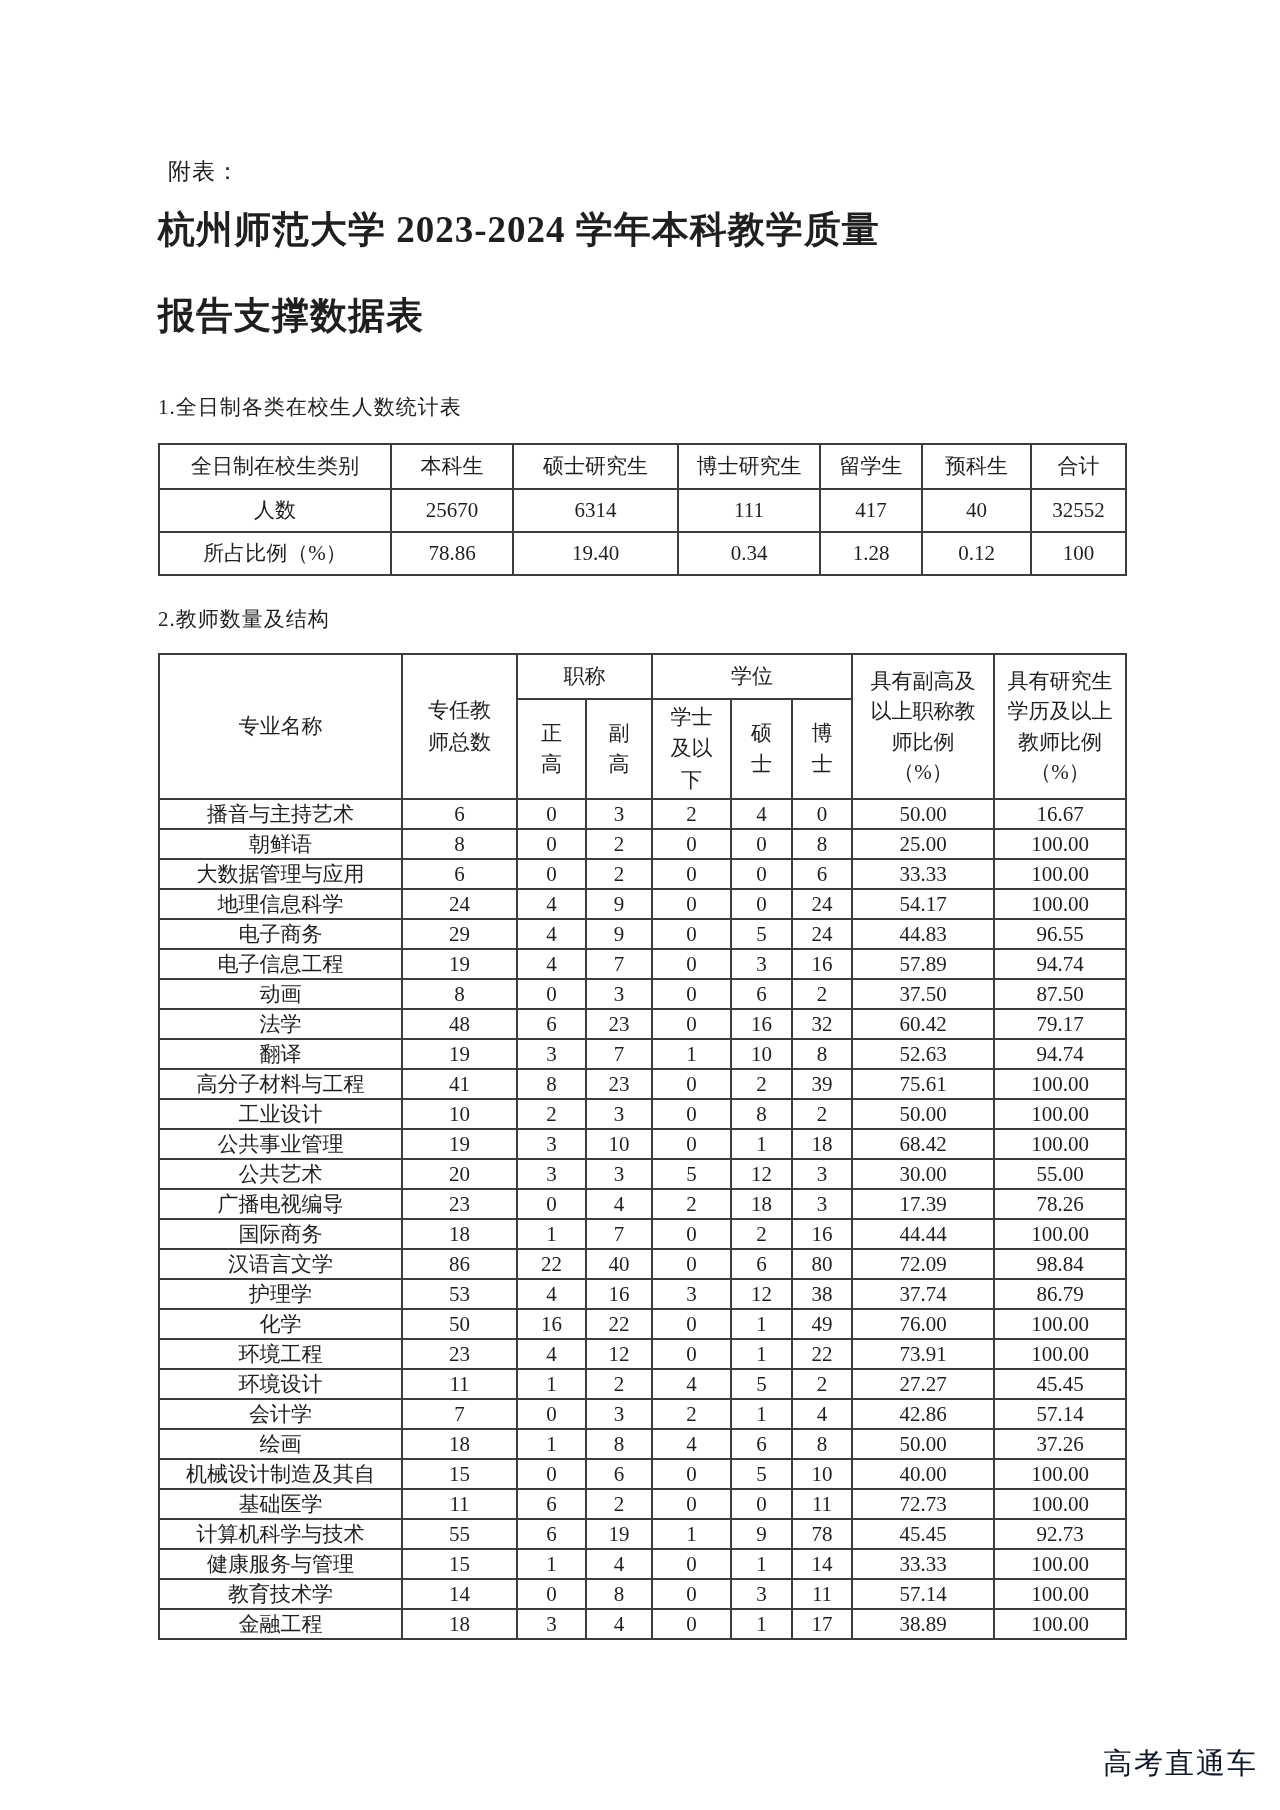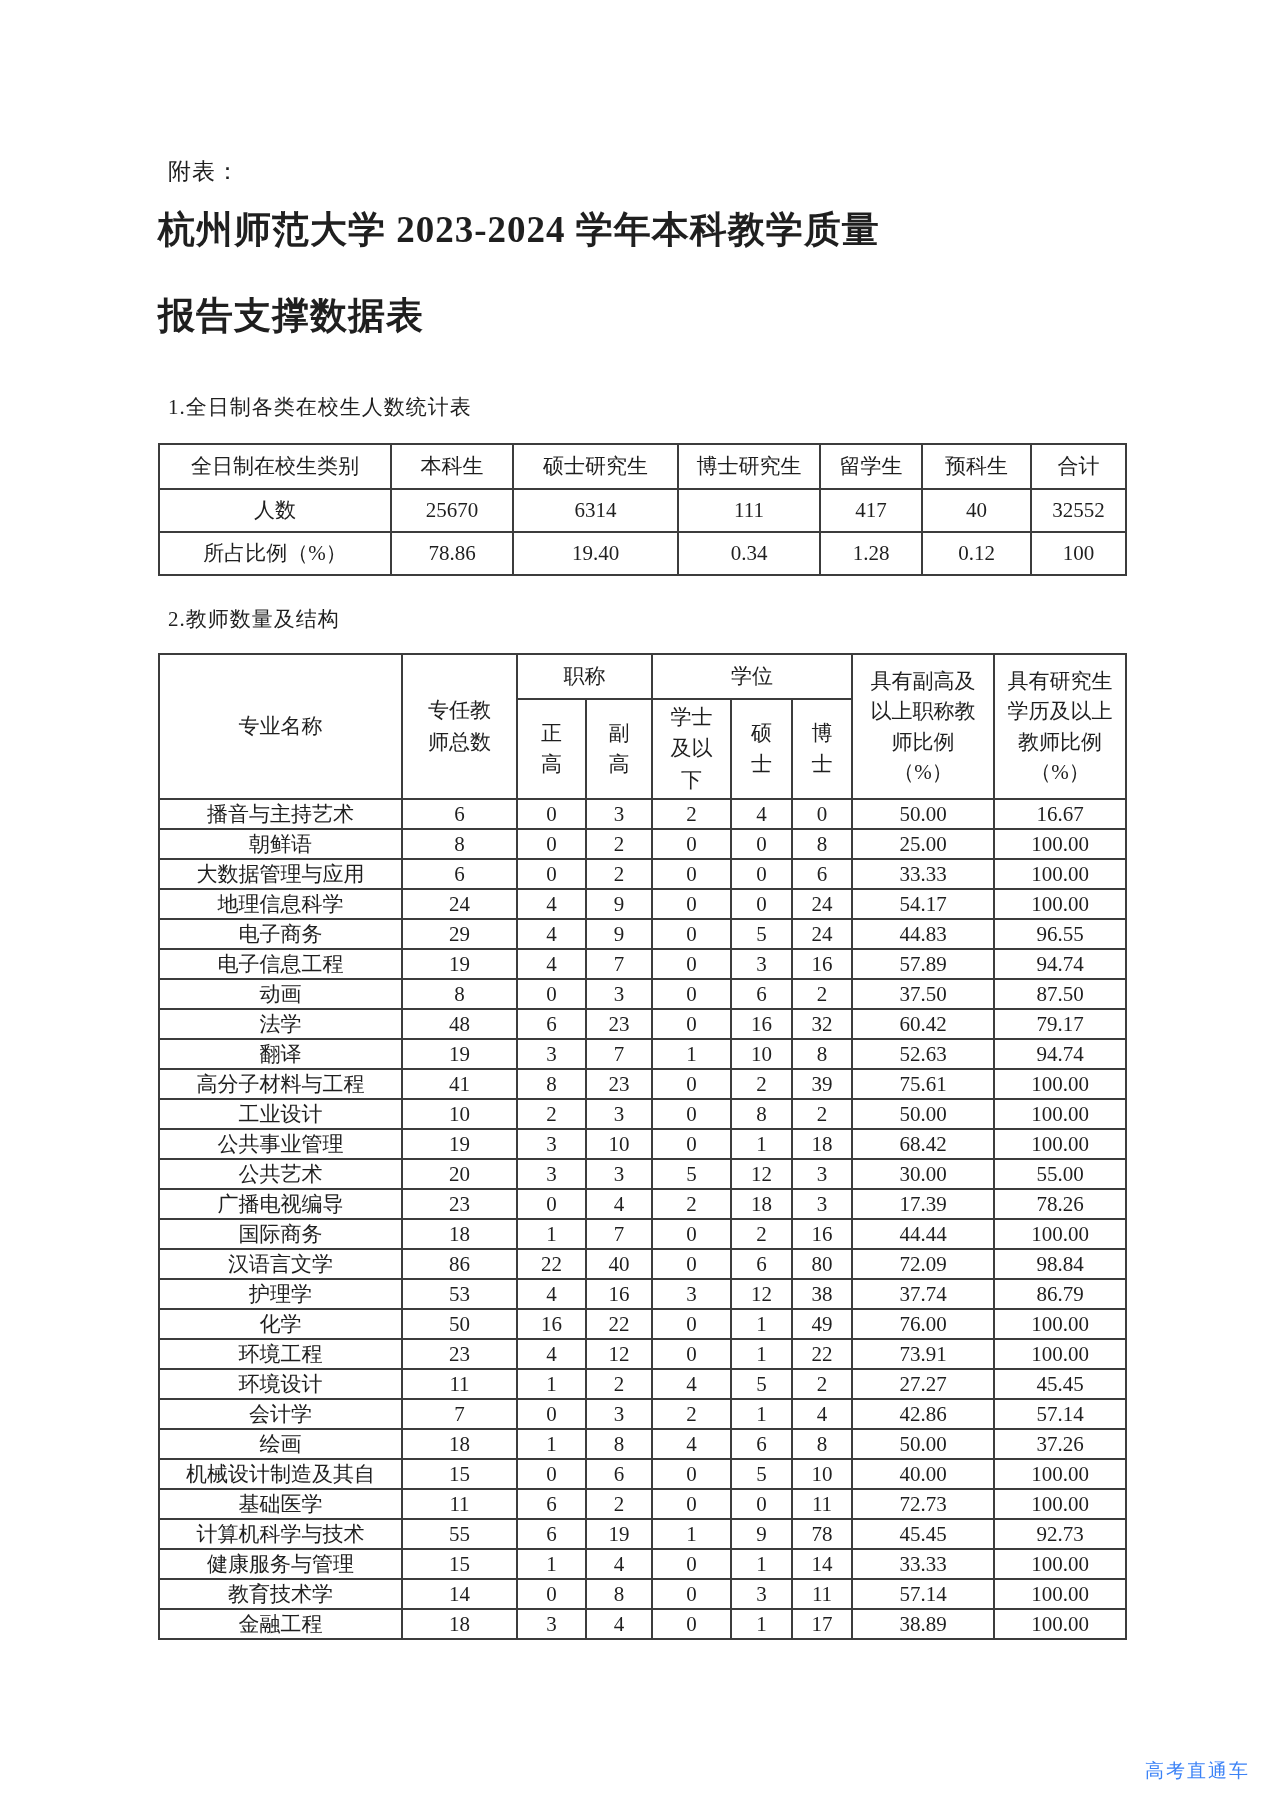--- a/index.html
+++ b/index.html
@@ -29,21 +29,20 @@
     font-size: 37px;
     font-weight: bold;
     line-height: 44px;
     letter-spacing: 1px;
   }
   .doc-title.line1 { margin-top: 24px; }
   .doc-title.line2 { margin-top: 44px; font-family: Liberation Mono, monospace; }
   .section-heading {
     font-size: 21px;
     line-height: 23px;
-    margin-left: 10px;
     letter-spacing: 1px;
   }
   .section-heading.first { margin-top: 56px; }
   .section-heading.second { margin-top: 32px; }
   table {
     border-collapse: collapse;
     table-layout: fixed;
     width: 967px;
     margin-top: 24px;
   }
@@ -65,24 +64,24 @@
   .t2 .group-row th { height: 45px; }
   .t2 .sub-row th { height: 100px; }
   .t2 tbody tr { height: 26px; }
   .t2 tbody td { line-height: 28px; }
   .vstack1 { display: inline-block; width: 1.15em; line-height: 1.5; }
   .vstack2 { display: inline-block; width: 2.25em; line-height: 1.5; }
   .wrap3  { display: inline-block; width: 3.25em; line-height: 1.5; }
   .ratio-head { padding: 4px 10px; }
   .watermark {
     position: absolute;
-    right: 30px;
+    right: 22px;
     bottom: 26px;
-    font-size: 19px;
-    color: #3b82f6;
+    font-size: 29px;
+    color: #0f172a;
     letter-spacing: 2px;
   }
 </style>
 </head>
 <body>
 
 <div class="page">
 
   <div class="appendix">附表：</div>
 

